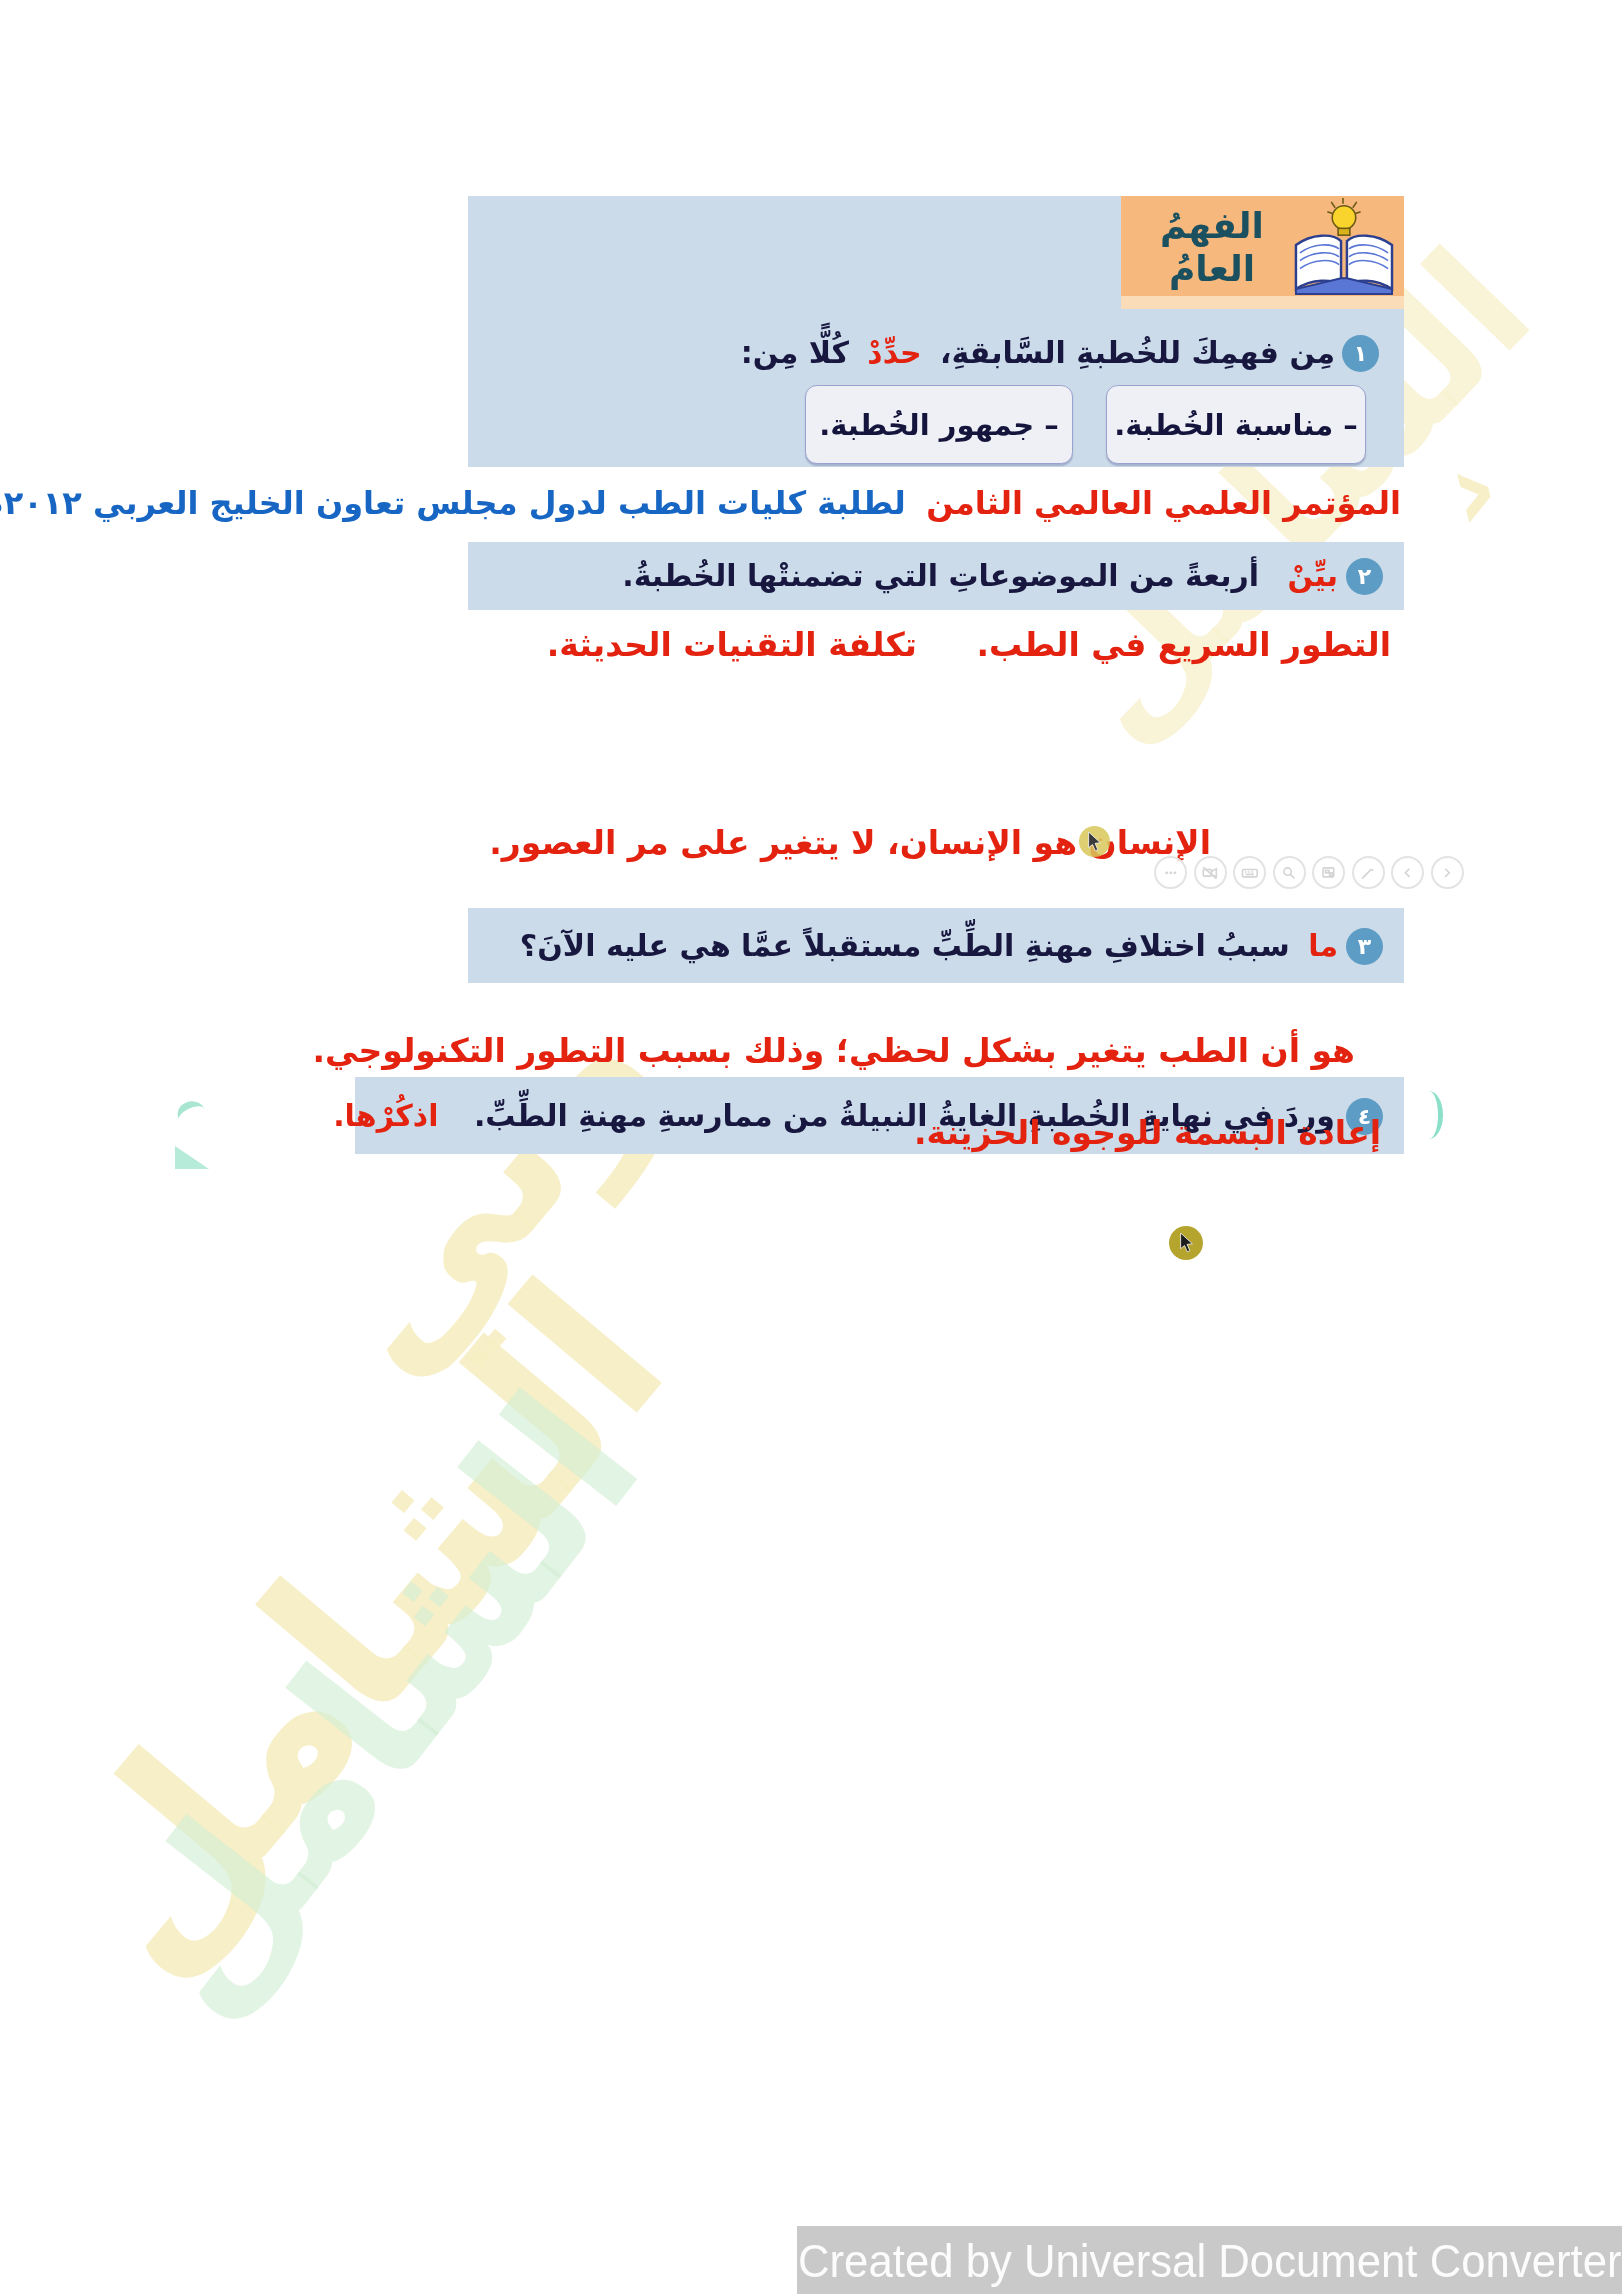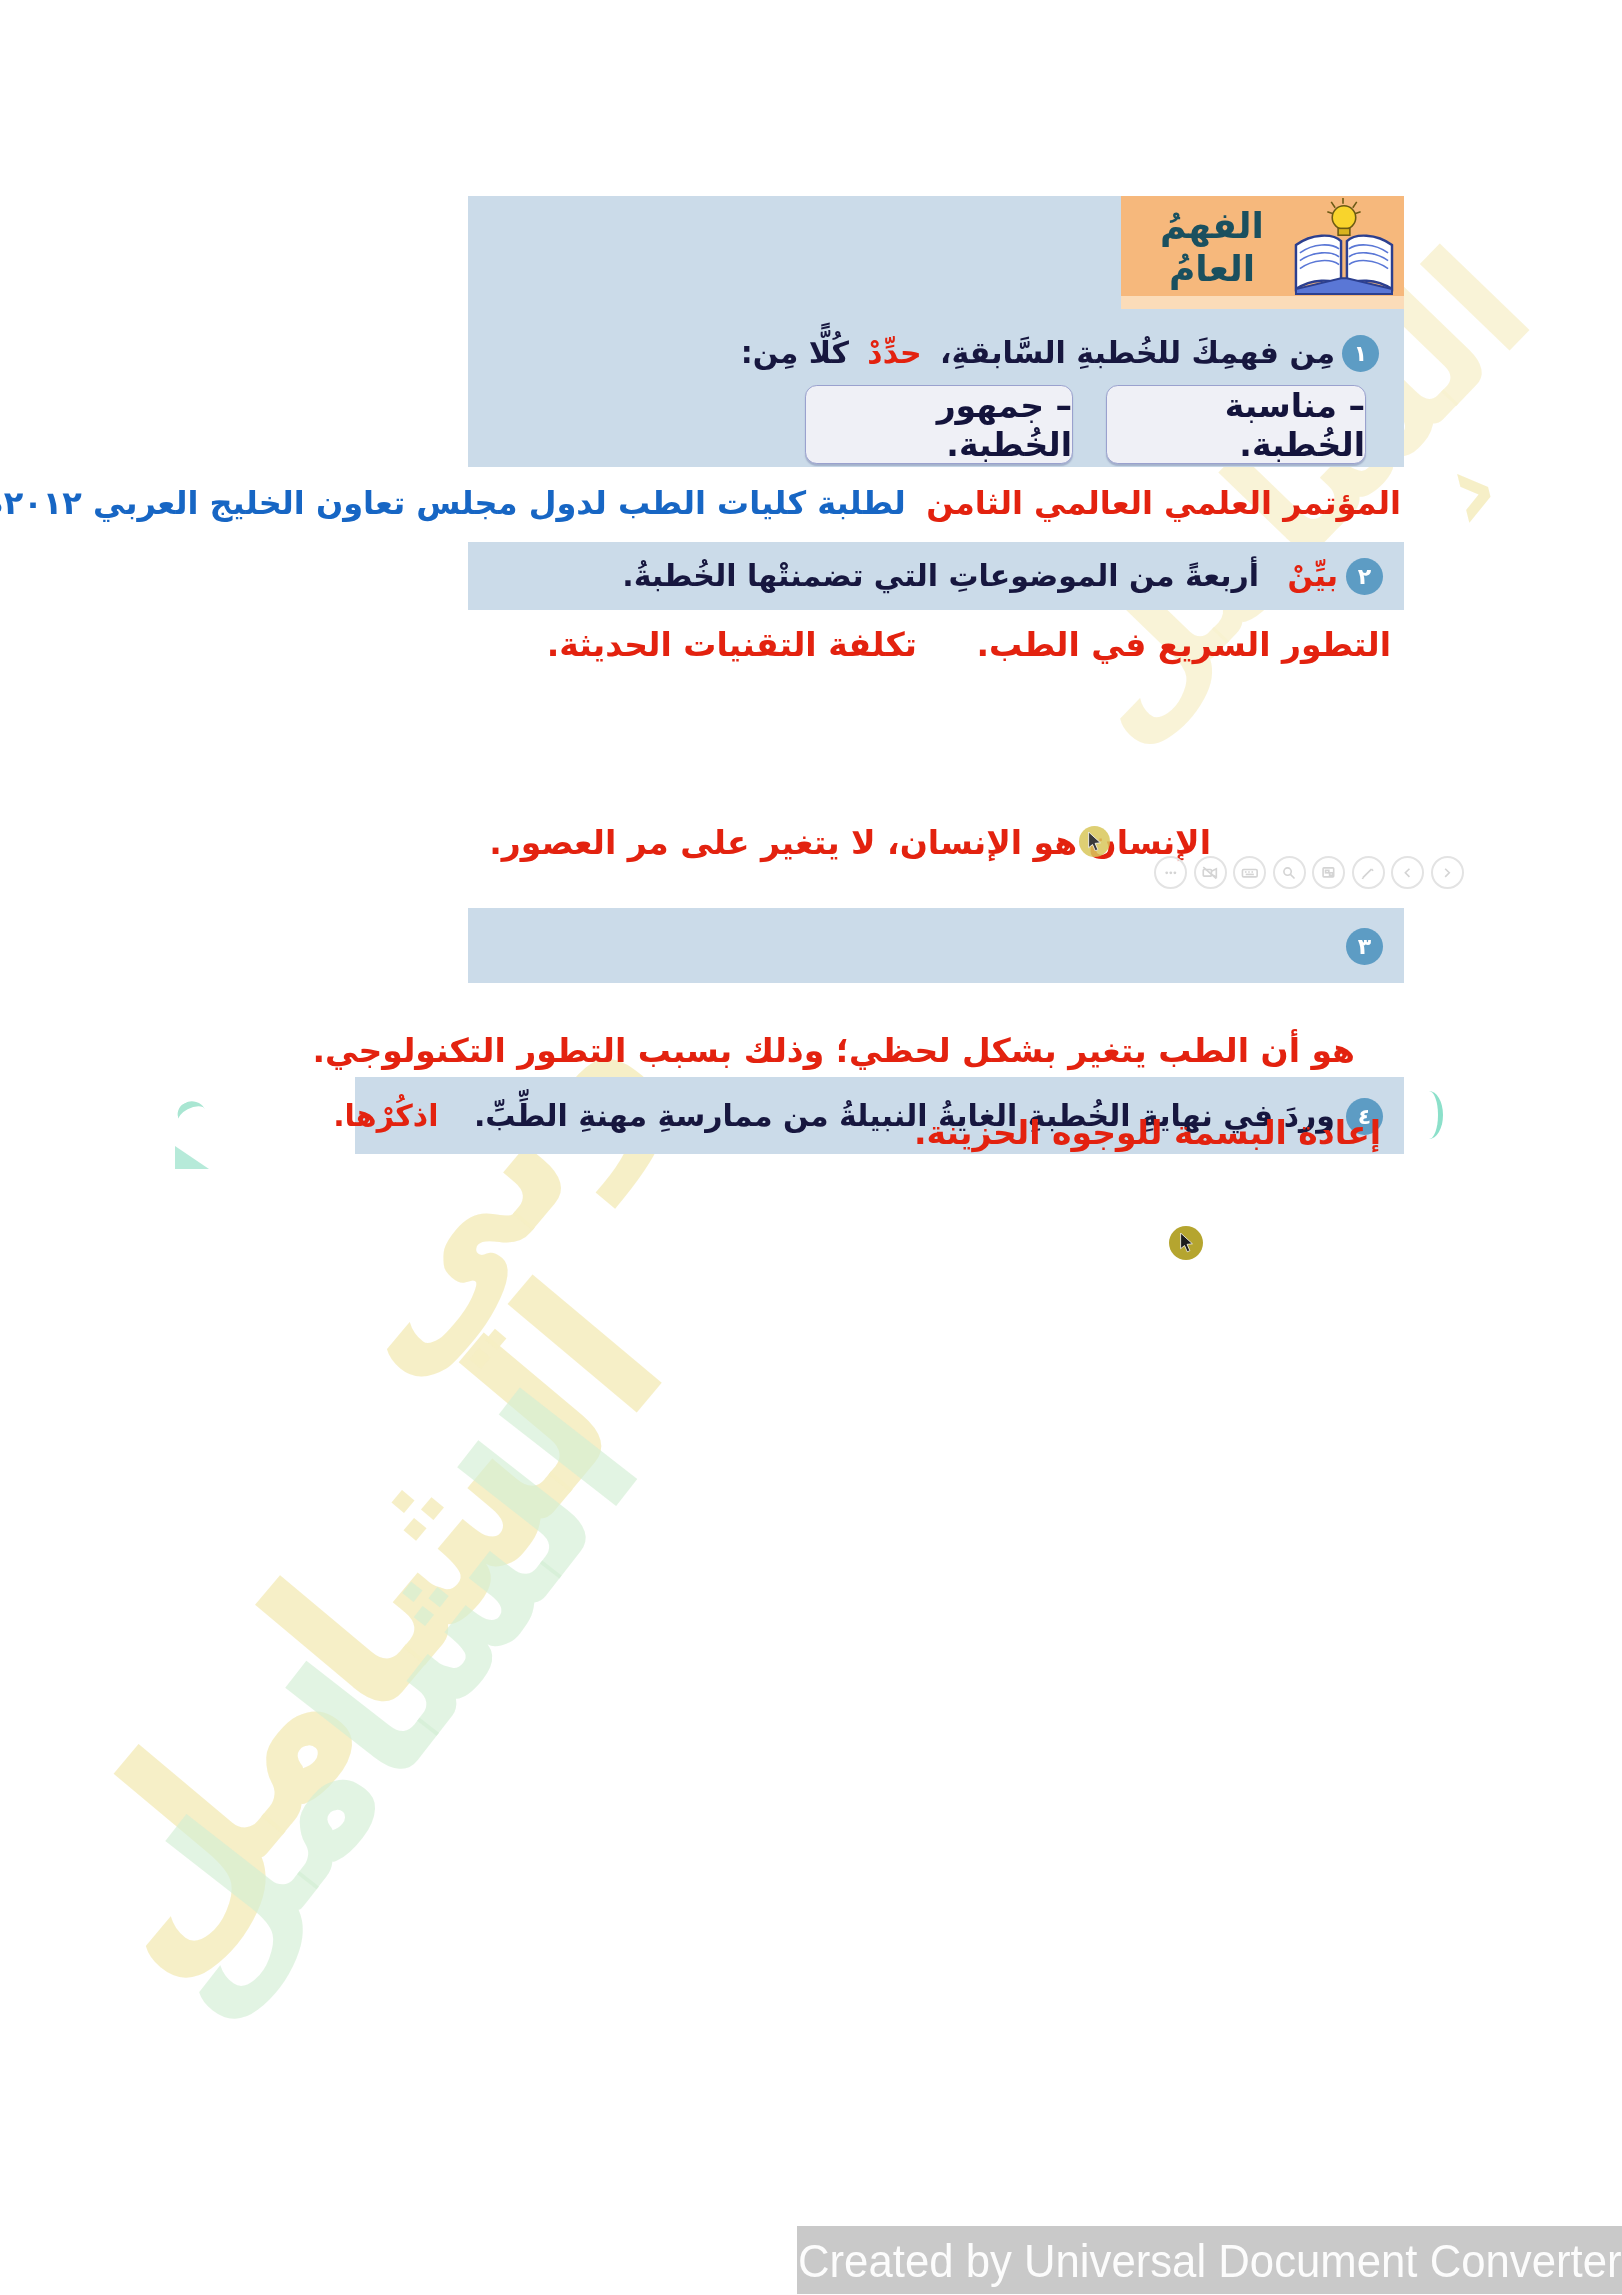--- a/index.html
+++ b/index.html
@@ -23,21 +23,21 @@
   .qline{position:absolute;direction:rtl;font-weight:bold;color:#17173f;white-space:nowrap;z-index:4;
       font-size:30px;line-height:50px;}
   .red{color:#e3220f;}
   .blue{color:#1766c4;}
   .ans{position:absolute;direction:rtl;font-weight:bold;color:#e3220f;white-space:nowrap;z-index:4;
       font-size:33px;line-height:50px;}
   .gap-left{margin-right:48px;}
   
   .opt{position:absolute;background:#eff0f6;border:1.3px solid #9aa1ce;border-radius:11.8px;z-index:4;
       display:flex;align-items:center;justify-content:center;direction:rtl;
-      font-size:33px;font-weight:bold;color:#14143c;box-shadow:0 2px 1.3px rgba(90,100,150,0.35);}
+      font-size:29px;font-weight:bold;color:#14143c;box-shadow:0 2px 1.3px rgba(90,100,150,0.35);}
   
   #toolbar{position:absolute;left:1154px;top:856px;display:flex;gap:6.5px;z-index:5;}
   .tbi{width:29px;height:29px;border:2px solid #e3e3e3;border-radius:50%;background:rgba(255,255,255,0.6);
       display:flex;align-items:center;justify-content:center;}
   .tbi svg{stroke:#d4d4d4;fill:none;stroke-width:2;}
   
   .cursor-spot{position:absolute;border-radius:50%;z-index:6;display:flex;align-items:center;justify-content:center;}
   #cursor-1{left:1079px;top:826px;width:31px;height:31px;background:rgba(216,199,90,0.85);}
   #cursor-2{left:1169px;top:1226px;width:34px;height:34px;background:#b5a52f;}
   #teal-caret{position:absolute;left:1427px;top:1091px;width:10.5px;height:48px;z-index:4;
@@ -195,20 +195,24 @@
       <svg width="19.6" height="19.6" viewBox="0 0 24 24">
           <path d="M10,7 L15,12 L10,17"></path>
         </svg>
     </div>
   </div>
 
   <div class="panel" style="left:468px;top:908px;width:936px;height:75px;"></div>
   <div class="qnum" style="left:1346px;top:928px;">
       <span>٣</span>
     </div>
+  <div class="qline" style="right:285px;top:921px;">
+    <span class="red">ما</span>
+    <span style="margin-right:7.9px;">سببُ اختلافِ مهنةِ الطِّبِّ مستقبلاً عمَّا هي عليه الآنَ؟</span>
+  </div>
   <div class="ans" style="right:268px;top:1026px;"><span>هو أن الطب يتغير بشكل لحظي؛ وذلك بسبب التطور التكنولوجي.</span></div>
 
   <div class="panel" style="left:355px;top:1077px;width:1049px;height:77px;"></div>
   <div class="qnum" style="left:1346px;top:1098px;">
       <span>٤</span>
     </div>
   <div class="qline" style="right:288px;top:1091px;">
     <span>وردَ في نهايةِ الخُطبةِ الغايةُ النبيلةُ من ممارسةِ مهنةِ الطِّبِّ.</span>
     <span class="red" style="margin-right:25px;">اذكُرْها.</span>
   </div>

